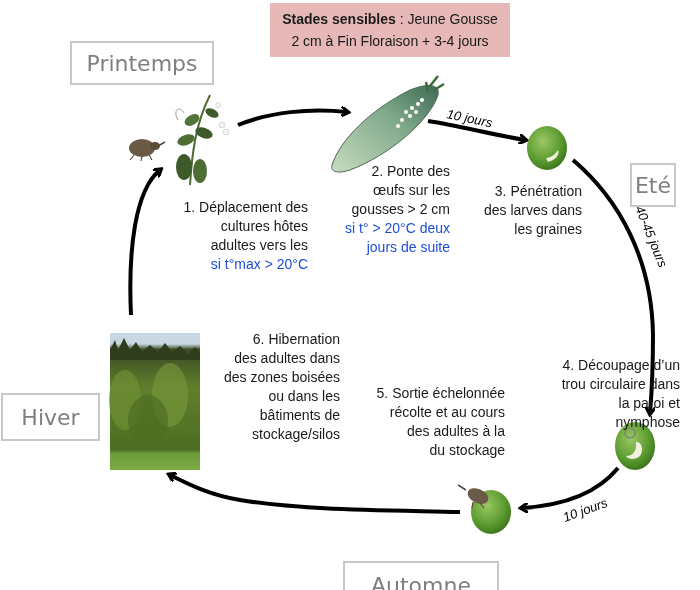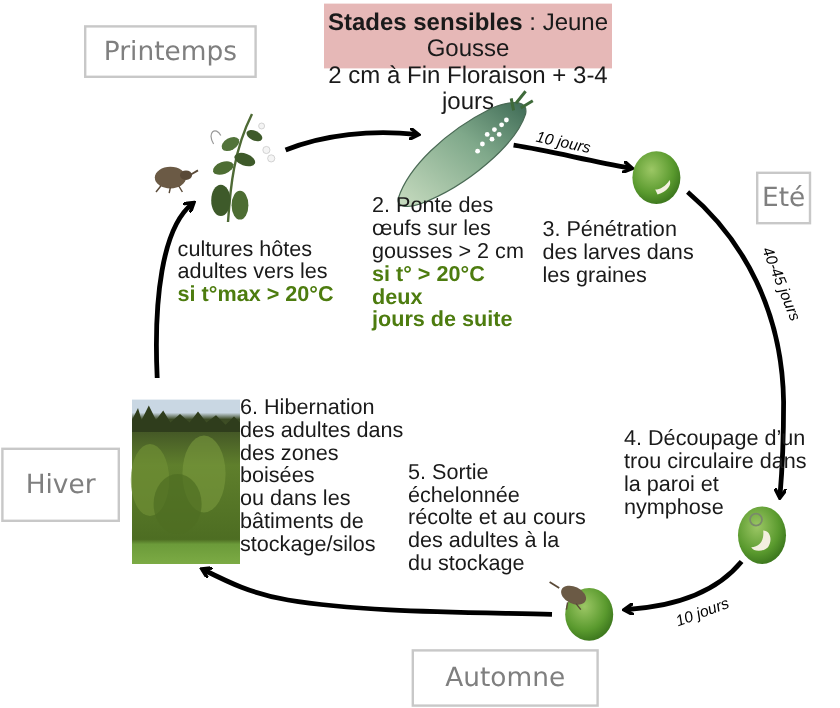--- a/index.html
+++ b/index.html
@@ -1,39 +1,39 @@
 <!DOCTYPE html>
 <html><head>
   <meta charset="utf-8">
   <style>
     html, body { margin:0; padding:0; background:#ffffff; }
     body { width:700px; height:590px; position:relative; overflow:hidden;
            font-family:"Liberation Sans", sans-serif; color:#1a1a1a; }
     .season { position:absolute; border:2px solid #c8c8c8; background:#fff; color:#7f7f7f;
               font-family:"DejaVu Sans", sans-serif; font-size:22px; text-align:center;
-              box-sizing:border-box; display:flex; align-items:center; justify-content:center; }
+              box-sizing:border-box; display:flex; align-items:center; justify-content:center;margin-top:20px; }
     .banner { position:absolute; left:270px; top:3px; width:240px; height:54px; background:#e6b8b7;
-              font-size:20px; text-align:center; line-height:22px; box-sizing:border-box; padding-top:5px; }
+              font-size:14px; text-align:center; line-height:22px; box-sizing:border-box; padding-top:5px; }
     .banner b { font-weight:bold; }
-    .step { position:absolute; text-align:left; font-size:18px; line-height:19px; color:#1a1a1a; }
-    .cond { color:#4d7c0f;font-weight:bold; }
+    .step { position:absolute; text-align:right; font-size:14px; line-height:19px; color:#1a1a1a; }
+    .cond { color:#1d4ed8; }
     svg.overlay { position:absolute; left:0; top:0; }
     .dur { font-size:13px; font-style:italic; fill:#000; font-family:"Liberation Sans", sans-serif; }
   </style>
 </head>
 <body>
 
 <div class="banner">
   <div><b>Stades sensibles</b><span> : Jeune Gousse</span></div>
   <div>2 cm à Fin Floraison + 3-4 jours</div>
 </div>
 
 <div class="season" style="left:70px;top:21px;width:144px;height:44px;">Printemps</div>
 <div class="season" style="left:630px;top:143px;width:46px;height:44px;">Eté</div>
-<div class="season" style="left:1px;top:373px;width:99px;height:62px;">Hiver</div>
+<div class="season" style="left:1px;top:373px;width:99px;height:48px;">Hiver</div>
 <div class="season" style="left:343px;top:541px;width:156px;height:48px;">Automne</div>
 
 <svg class="overlay" width="700" height="590" viewBox="0 0 700 590">
   <defs>
     <marker id="ah" markerWidth="10" markerHeight="10" refX="6" refY="5" orient="auto" markerUnits="userSpaceOnUse">
       <path d="M0,0 L8,5 L0,10" fill="none" stroke="#000" stroke-width="3"></path>
     </marker>
     <radialGradient id="pea" cx="40%" cy="35%" r="65%">
       <stop offset="0%" stop-color="#9cc765"></stop>
       <stop offset="70%" stop-color="#5a9a2e"></stop>
@@ -124,20 +124,21 @@
   <g>
     <rect x="110" y="333" width="90" height="137" fill="url(#forestg)"></rect>
     <path d="M110,350 L115,340 L118,350 L124,338 L130,350 L136,342 L142,352 L150,345 L158,352 L165,343 L172,352 L180,346 L188,354 L195,347 L200,352 L200,360 L110,360 Z" fill="#2f3d1c"></path>
     <ellipse cx="125" cy="400" rx="16" ry="30" fill="#6f8f35" opacity="0.7"></ellipse>
     <ellipse cx="170" cy="395" rx="18" ry="32" fill="#7a9a3e" opacity="0.6"></ellipse>
     <ellipse cx="148" cy="420" rx="20" ry="25" fill="#4f6d22" opacity="0.7"></ellipse>
   </g>
 </svg>
 
 <div class="step" style="left:148px;top:198px;width:160px;">
+  <div>1. Déplacement des</div>
   <div>cultures hôtes</div>
   <div>adultes vers les</div>
   <div class="cond">si t°max &gt; 20°C</div>
 </div>
 
 <div class="step" style="left:310px;top:162px;width:140px;">
   <div>2. Ponte des</div>
   <div>œufs sur les</div>
   <div>gousses &gt; 2 cm</div>
   <div class="cond">si t° &gt; 20°C deux</div>

